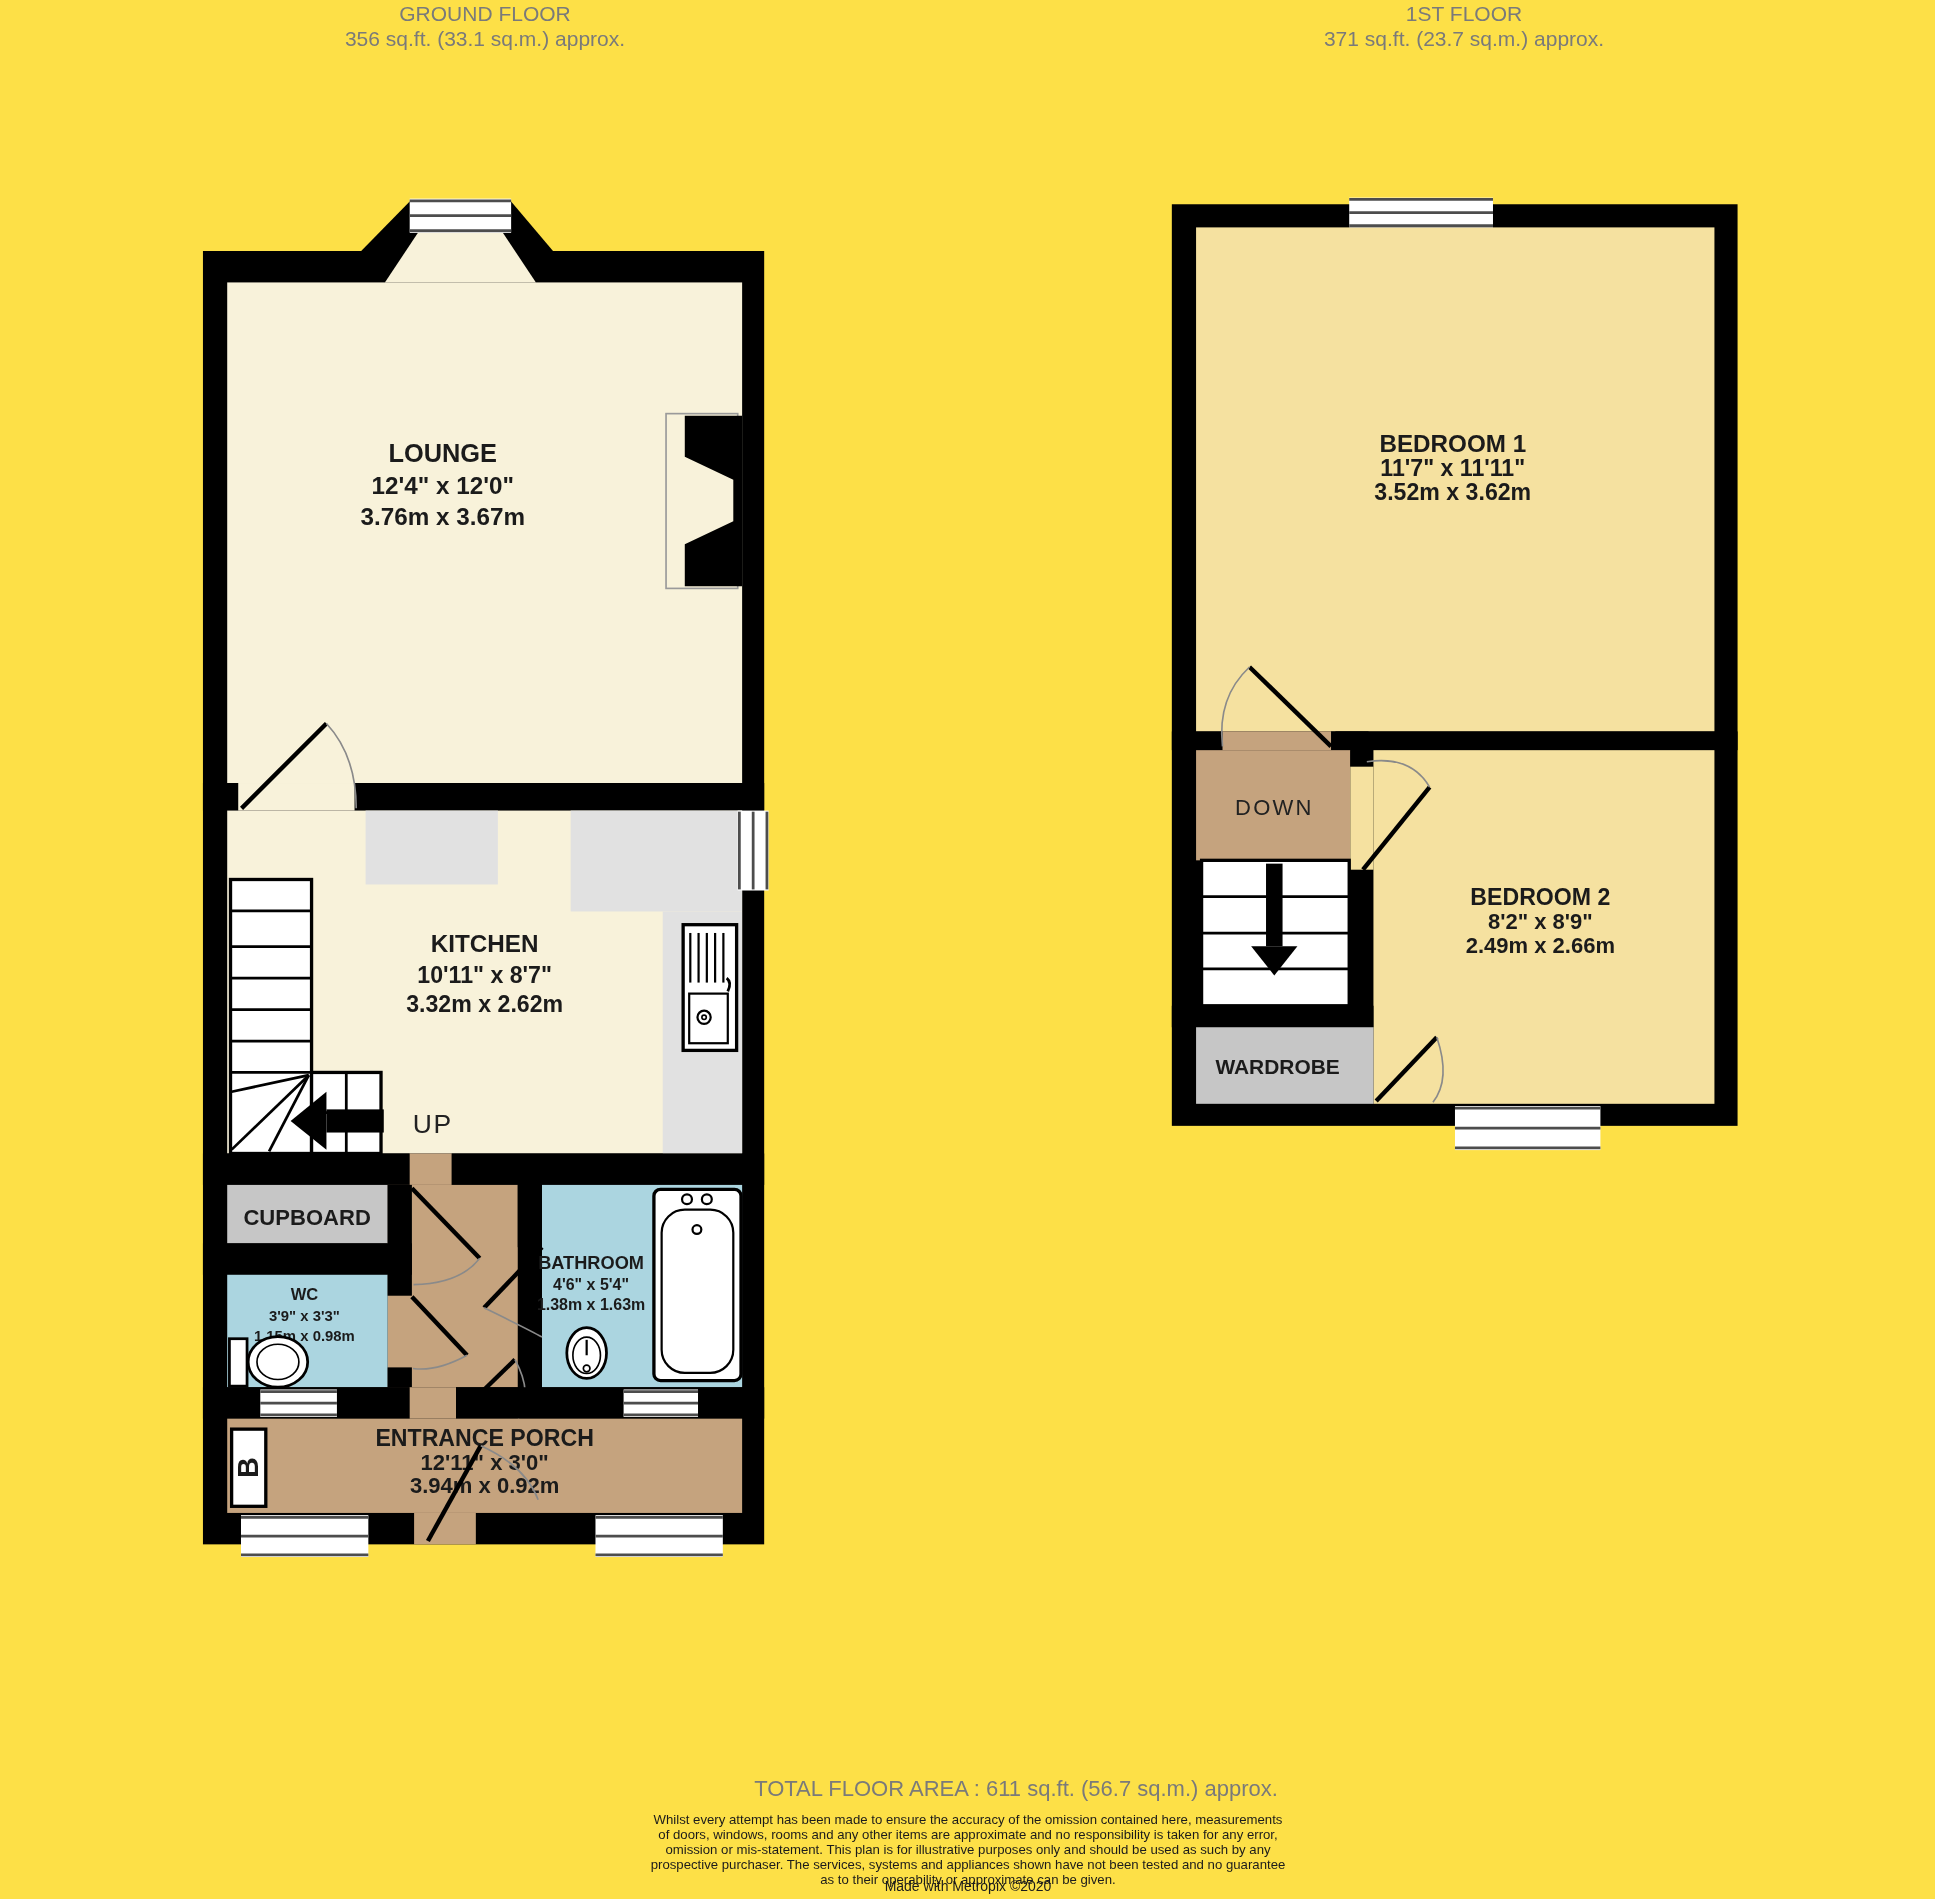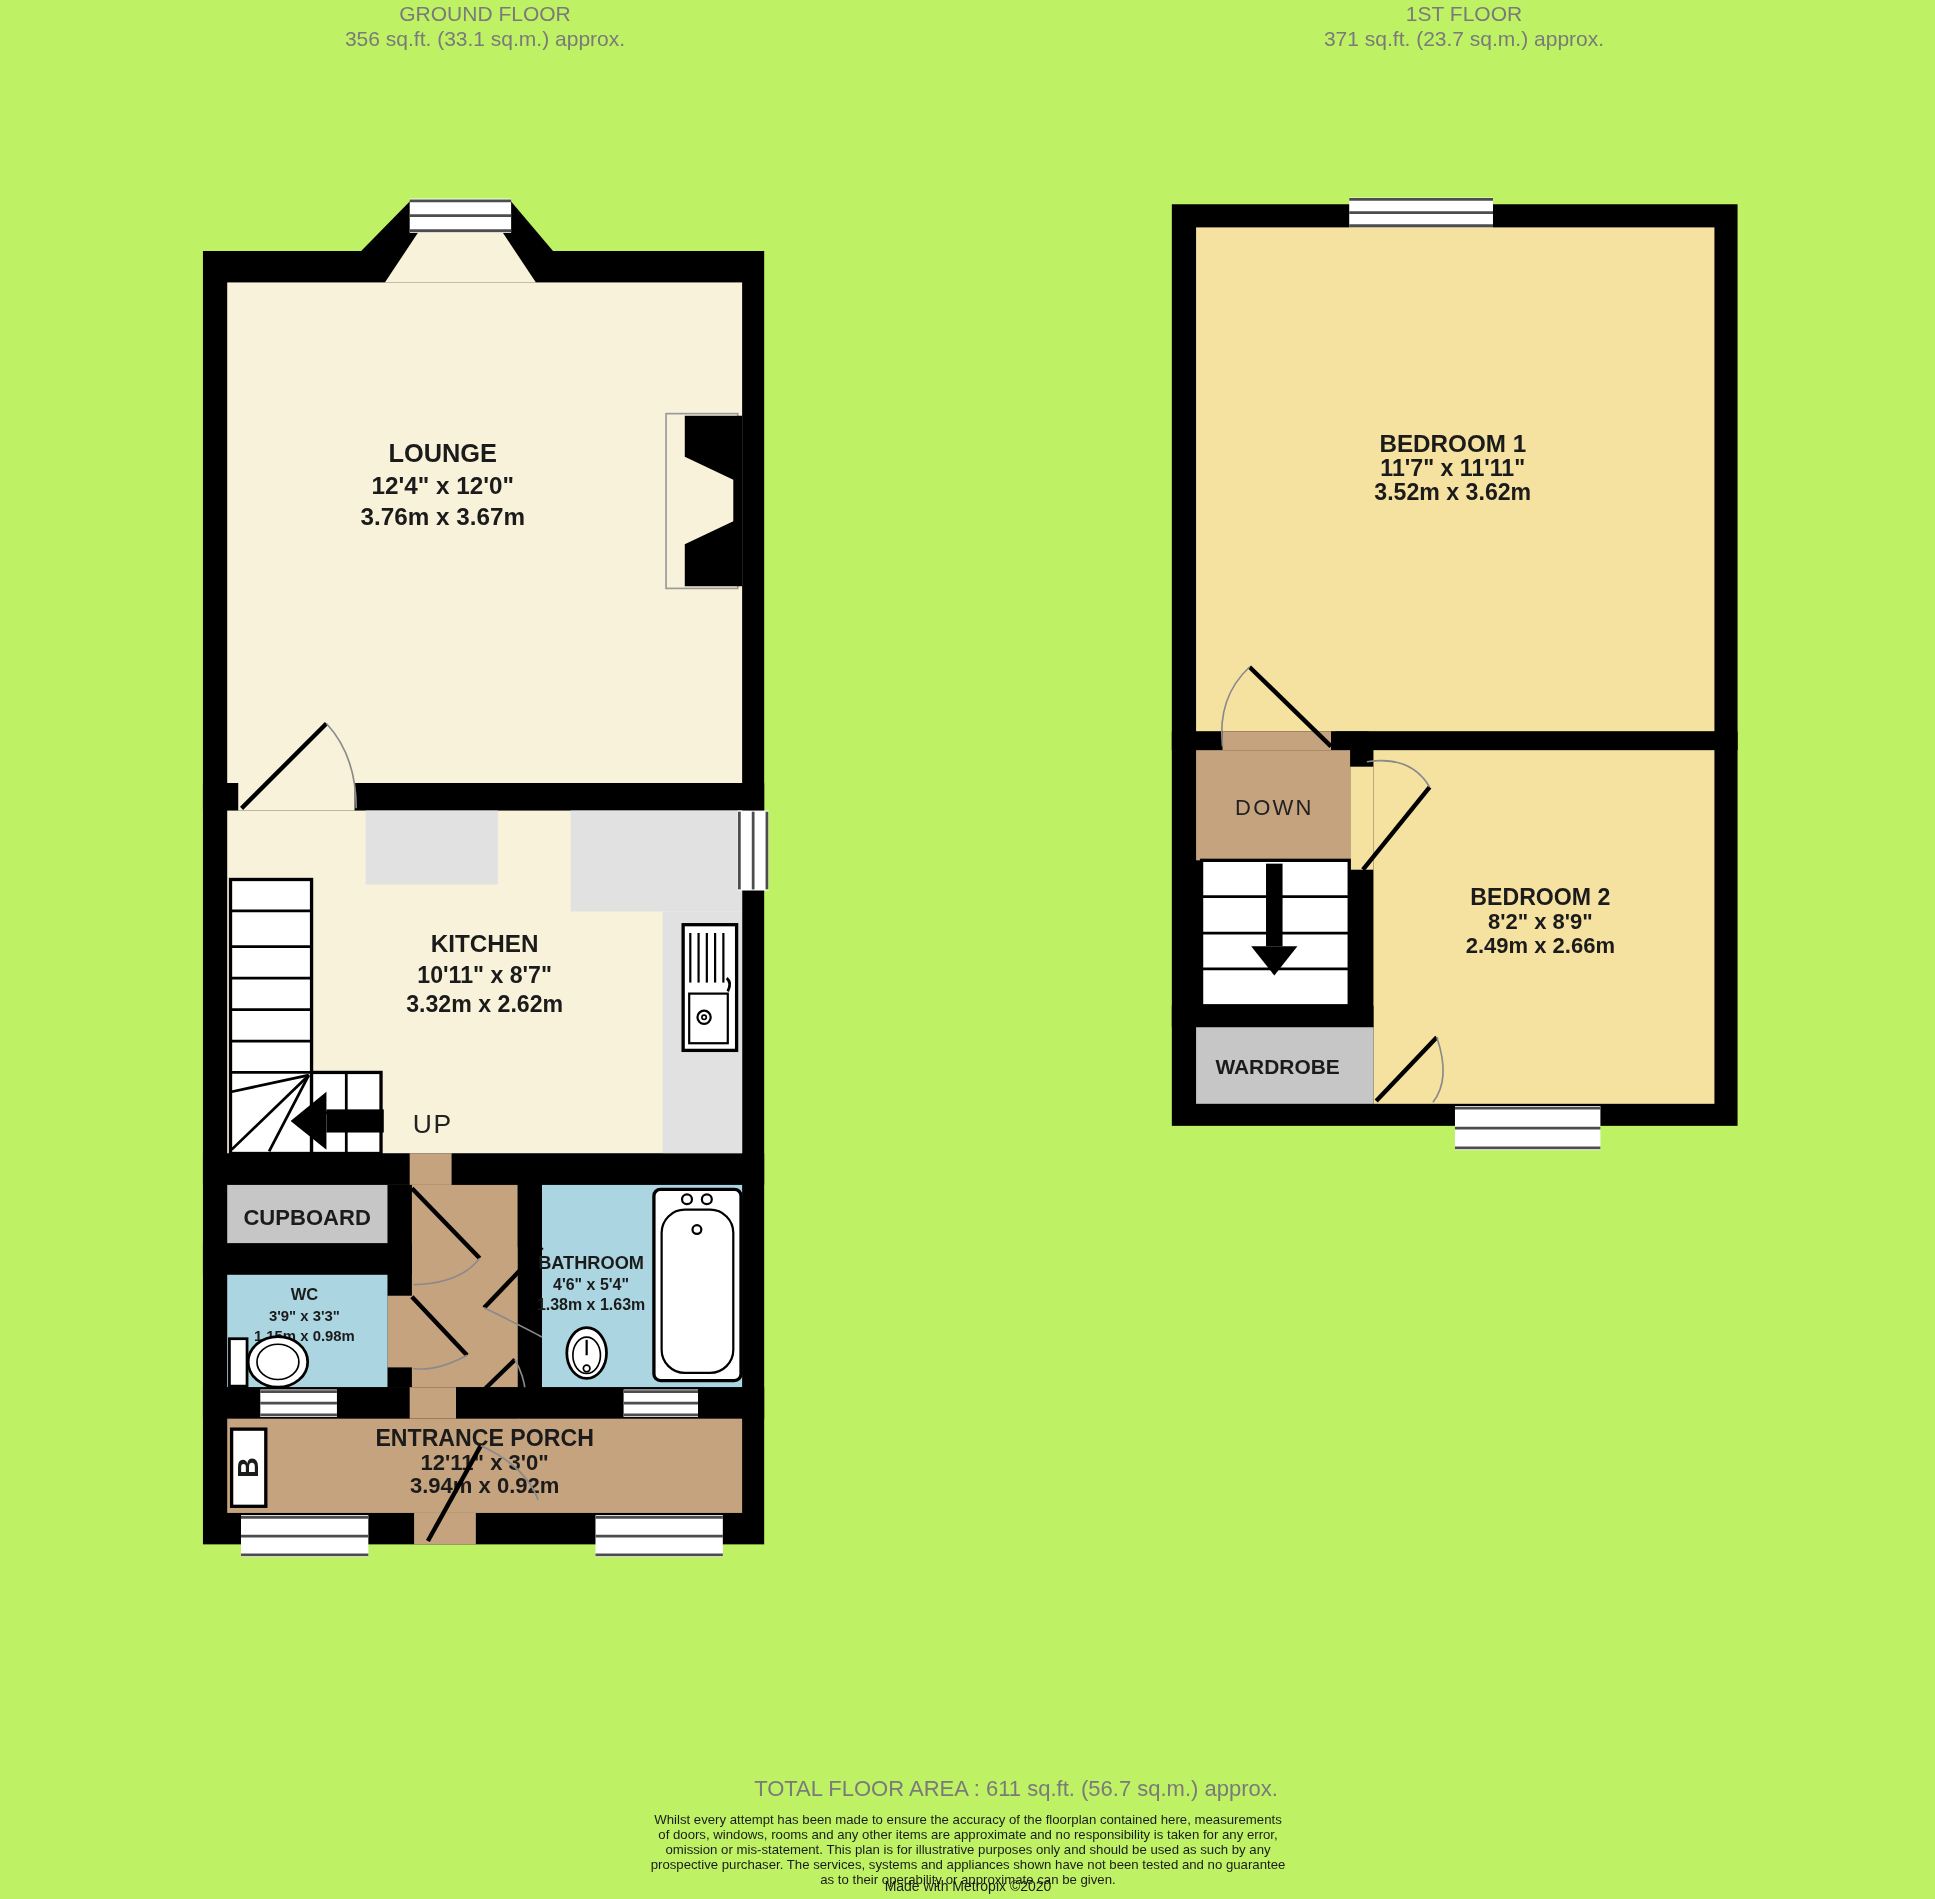--- a/index.html
+++ b/index.html
@@ -1,19 +1,19 @@
 <!DOCTYPE html>
 <html style="font-size:8.8px"><head>
 <meta charset="utf-8">
 <style>
   html,body{margin:0;padding:0;background:#ffffff;}
   .page{
     position:relative;
     width:1936px;height:1900px;
-    background:#bef264;
+    background:#fde047;
     font-family:"Liberation Sans", sans-serif;
     overflow:hidden;
   }
   .floor-header{
     position:absolute;top:1.1px;
     transform:translateX(-50%);
     text-align:center;
     color:#7a7a7a;
     font-size:21px;line-height:25px;
     white-space:nowrap;
@@ -298,21 +298,21 @@
     <g>
       <rect x="550" y="1677" width="264" height="80" fill="#ffffff"></rect>
       <line x1="550" y1="1681" x2="814" y2="1681" stroke="#4d4d4d" stroke-width="5"></line>
       <line x1="550" y1="1717" x2="814" y2="1717" stroke="#4d4d4d" stroke-width="5"></line>
       <line x1="550" y1="1753" x2="814" y2="1753" stroke="#4d4d4d" stroke-width="5"></line>
     </g>
   </svg>
 
   <div class="footer-total">TOTAL FLOOR AREA : 611 sq.ft. (56.7 sq.m.) approx.</div>
   <div class="footer-disclaimer">
-    <div>Whilst every attempt has been made to ensure the accuracy of the floorplan contained here, measurements</div>
+    <div>Whilst every attempt has been made to ensure the accuracy of the omission contained here, measurements</div>
     <div>of doors, windows, rooms and any other items are approximate and no responsibility is taken for any error,</div>
     <div>omission or mis-statement. This plan is for illustrative purposes only and should be used as such by any</div>
     <div>prospective purchaser. The services, systems and appliances shown have not been tested and no guarantee</div>
     <div>as to their operability or approximate can be given.</div>
   </div>
   <div class="footer-credit">Made with Metropix ©2020</div>
 
 </div>
 
 

